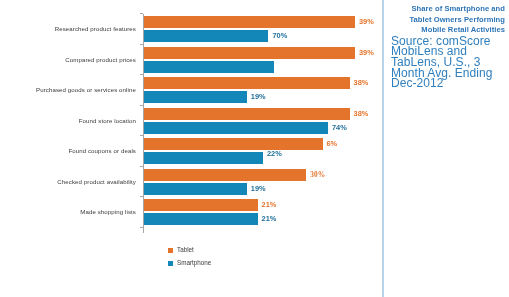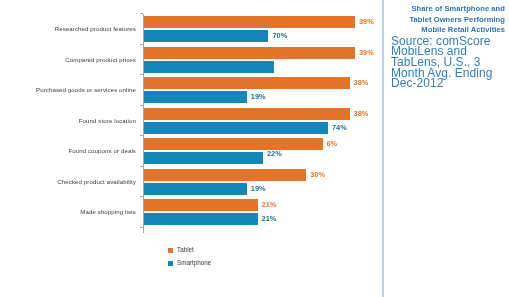--- a/index.html
+++ b/index.html
@@ -194,21 +194,21 @@
           <div class="bar-value smartphone" style="top: 79px; left: 106.773px;">19%</div>
           <div class="bar tablet" style="top: 95.5px; width: 205.545px;"></div>
           <div class="bar-value tablet" style="top: 95.5px; left: 209.545px;">38%</div>
           <div class="bar smartphone" style="top: 109.5px; width: 183.909px;"></div>
           <div class="bar-value smartphone" style="top: 109.5px; left: 187.909px;">74%</div>
           <div class="bar tablet" style="top: 126px; width: 178.5px;"></div>
           <div class="bar-value tablet" style="top: 126px; left: 182.5px;">6%</div>
           <div class="bar smartphone" style="top: 140px; width: 119px;"></div>
           <div class="bar-value smartphone" style="top: 136px; left: 123px;">22%</div>
           <div class="bar tablet" style="top: 156.5px; width: 162.273px;"></div>
-          <div class="bar-value tablet" style="top: 156.5px; left: 166.273px;">30%</div>
+          <div class="bar-value tablet" style="top: 156.5px; left: 166.273px; font-family: Liberation Serif, serif;">30%</div>
           <div class="bar smartphone" style="top: 170.5px; width: 102.773px;"></div>
           <div class="bar-value smartphone" style="top: 170.5px; left: 106.773px;">19%</div>
           <div class="bar tablet" style="top: 187px; width: 113.591px;"></div>
           <div class="bar-value tablet" style="top: 187px; left: 117.591px;">21%</div>
           <div class="bar smartphone" style="top: 201px; width: 113.591px;"></div>
           <div class="bar-value smartphone" style="top: 201px; left: 117.591px;">21%</div>
         </div>
     <div class="axis-tick" style="top: 1px;"></div>
         <div class="axis-tick" style="top: 31.5px;"></div>
         <div class="axis-tick" style="top: 62px;"></div>

